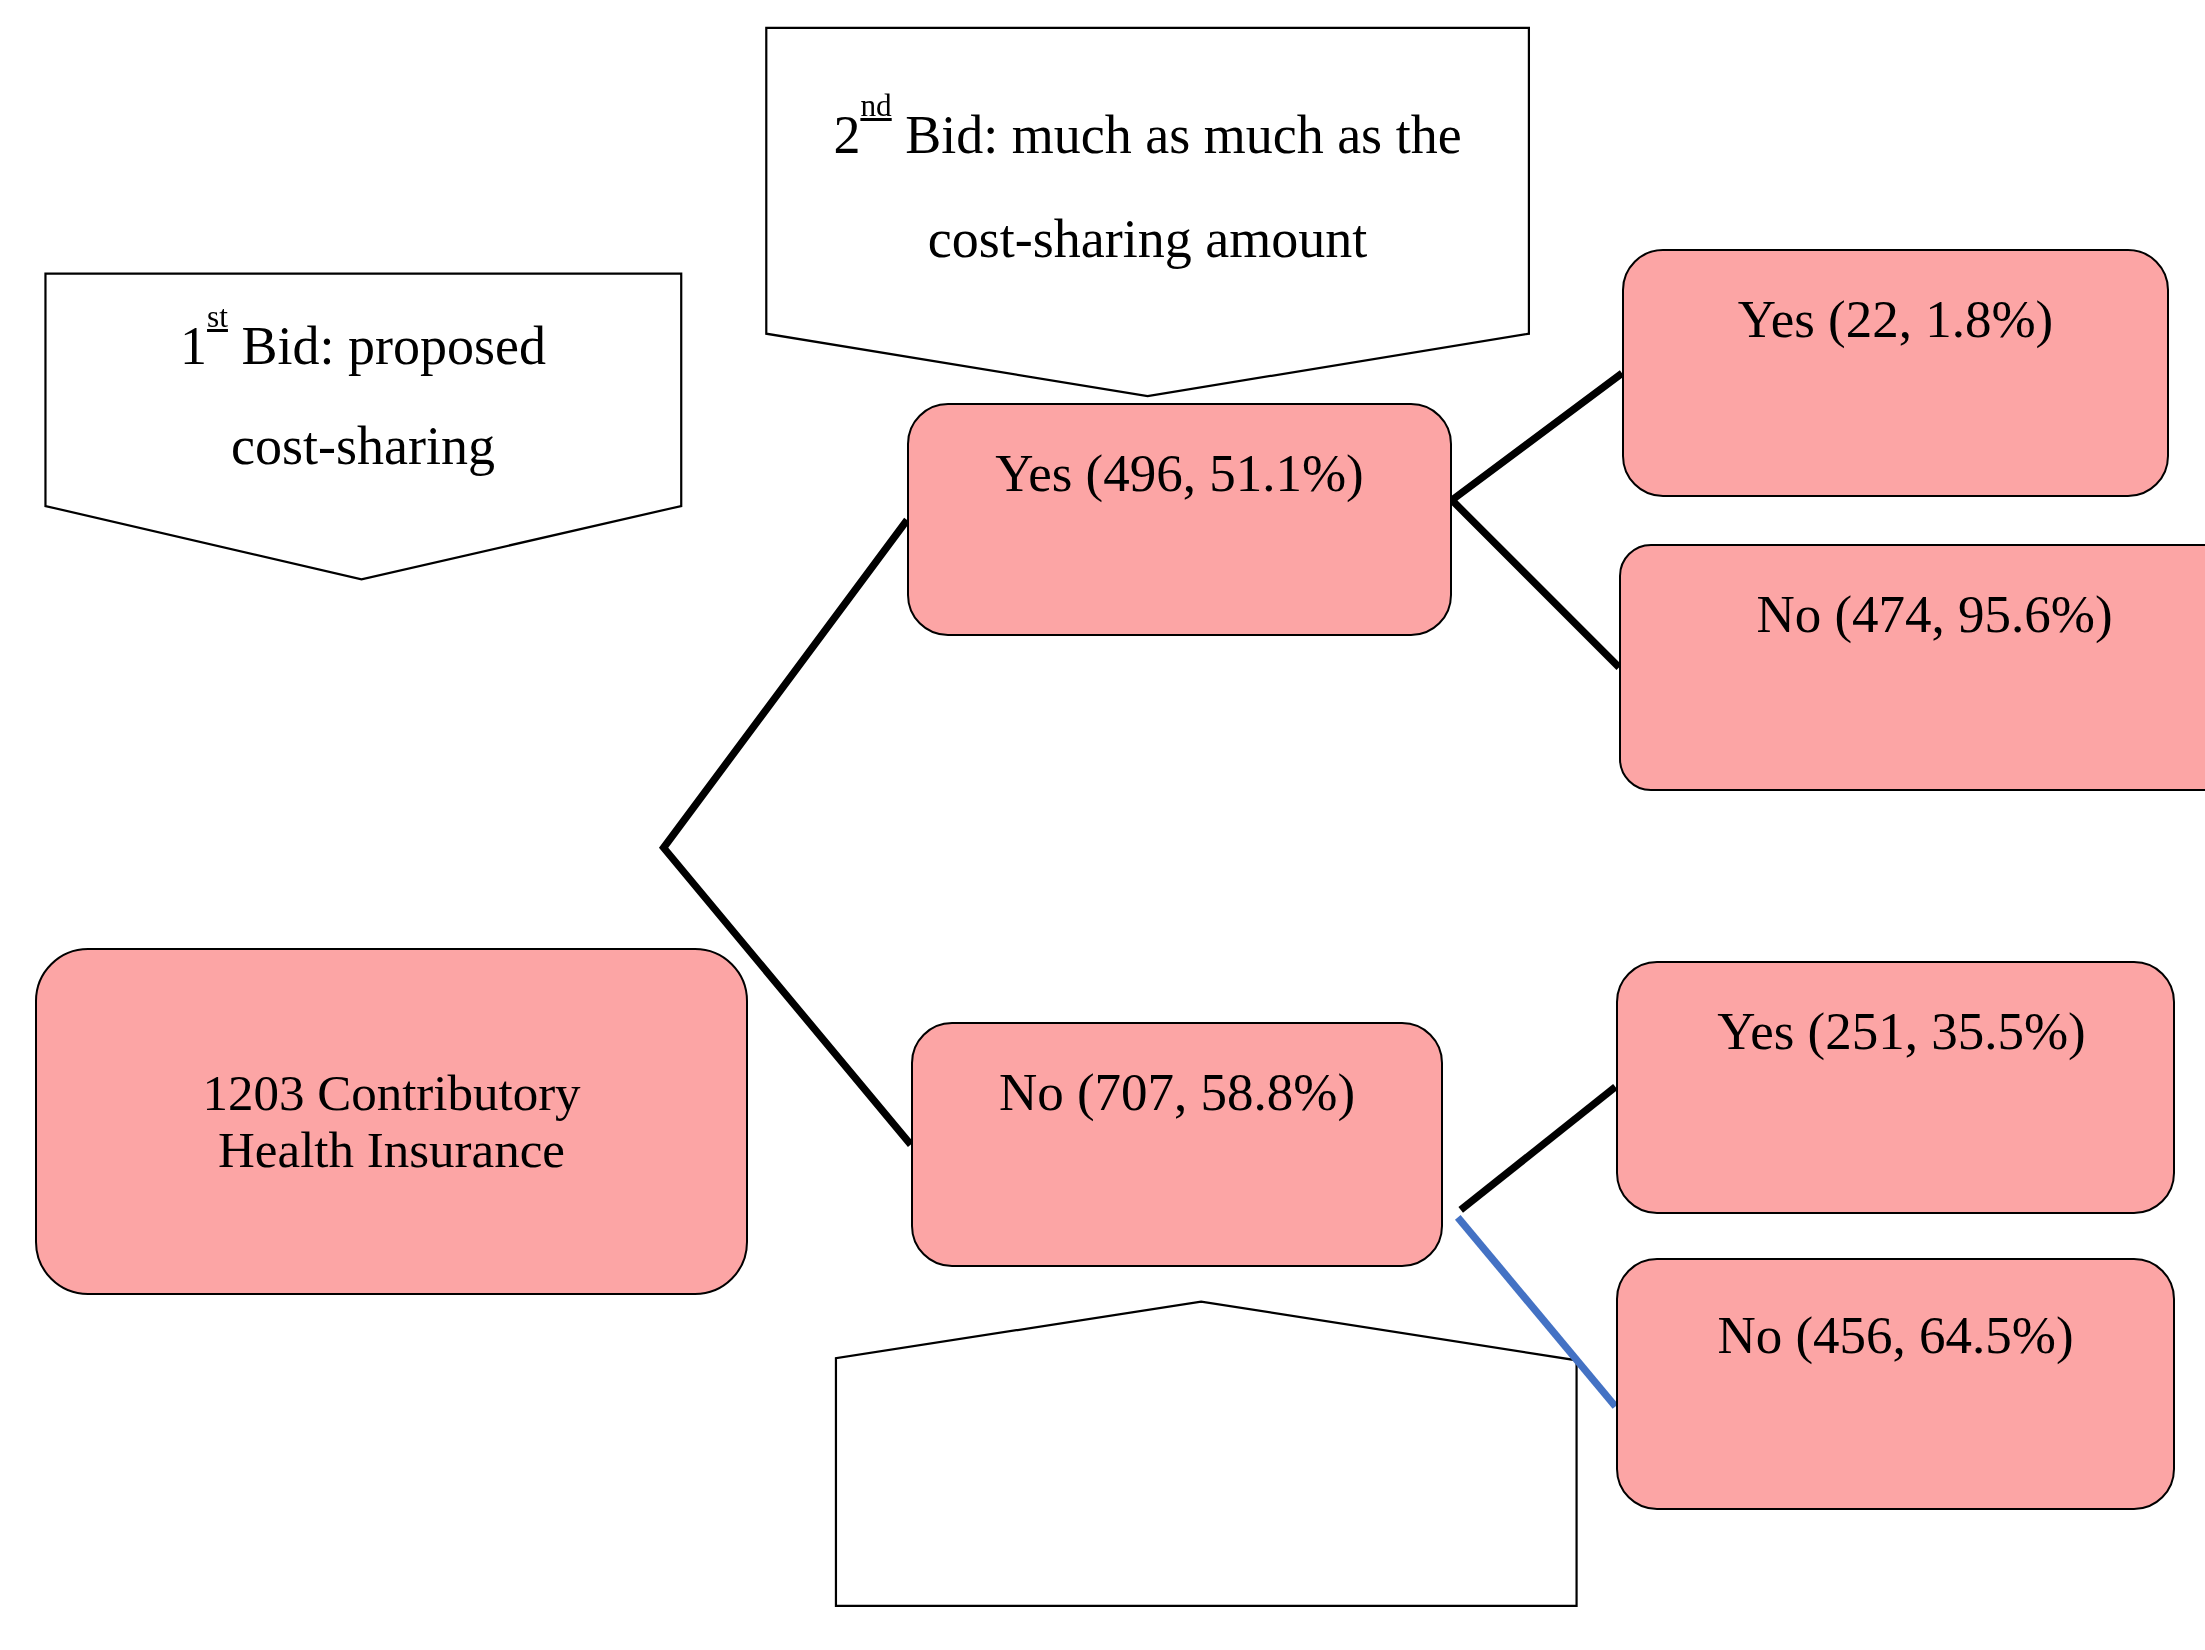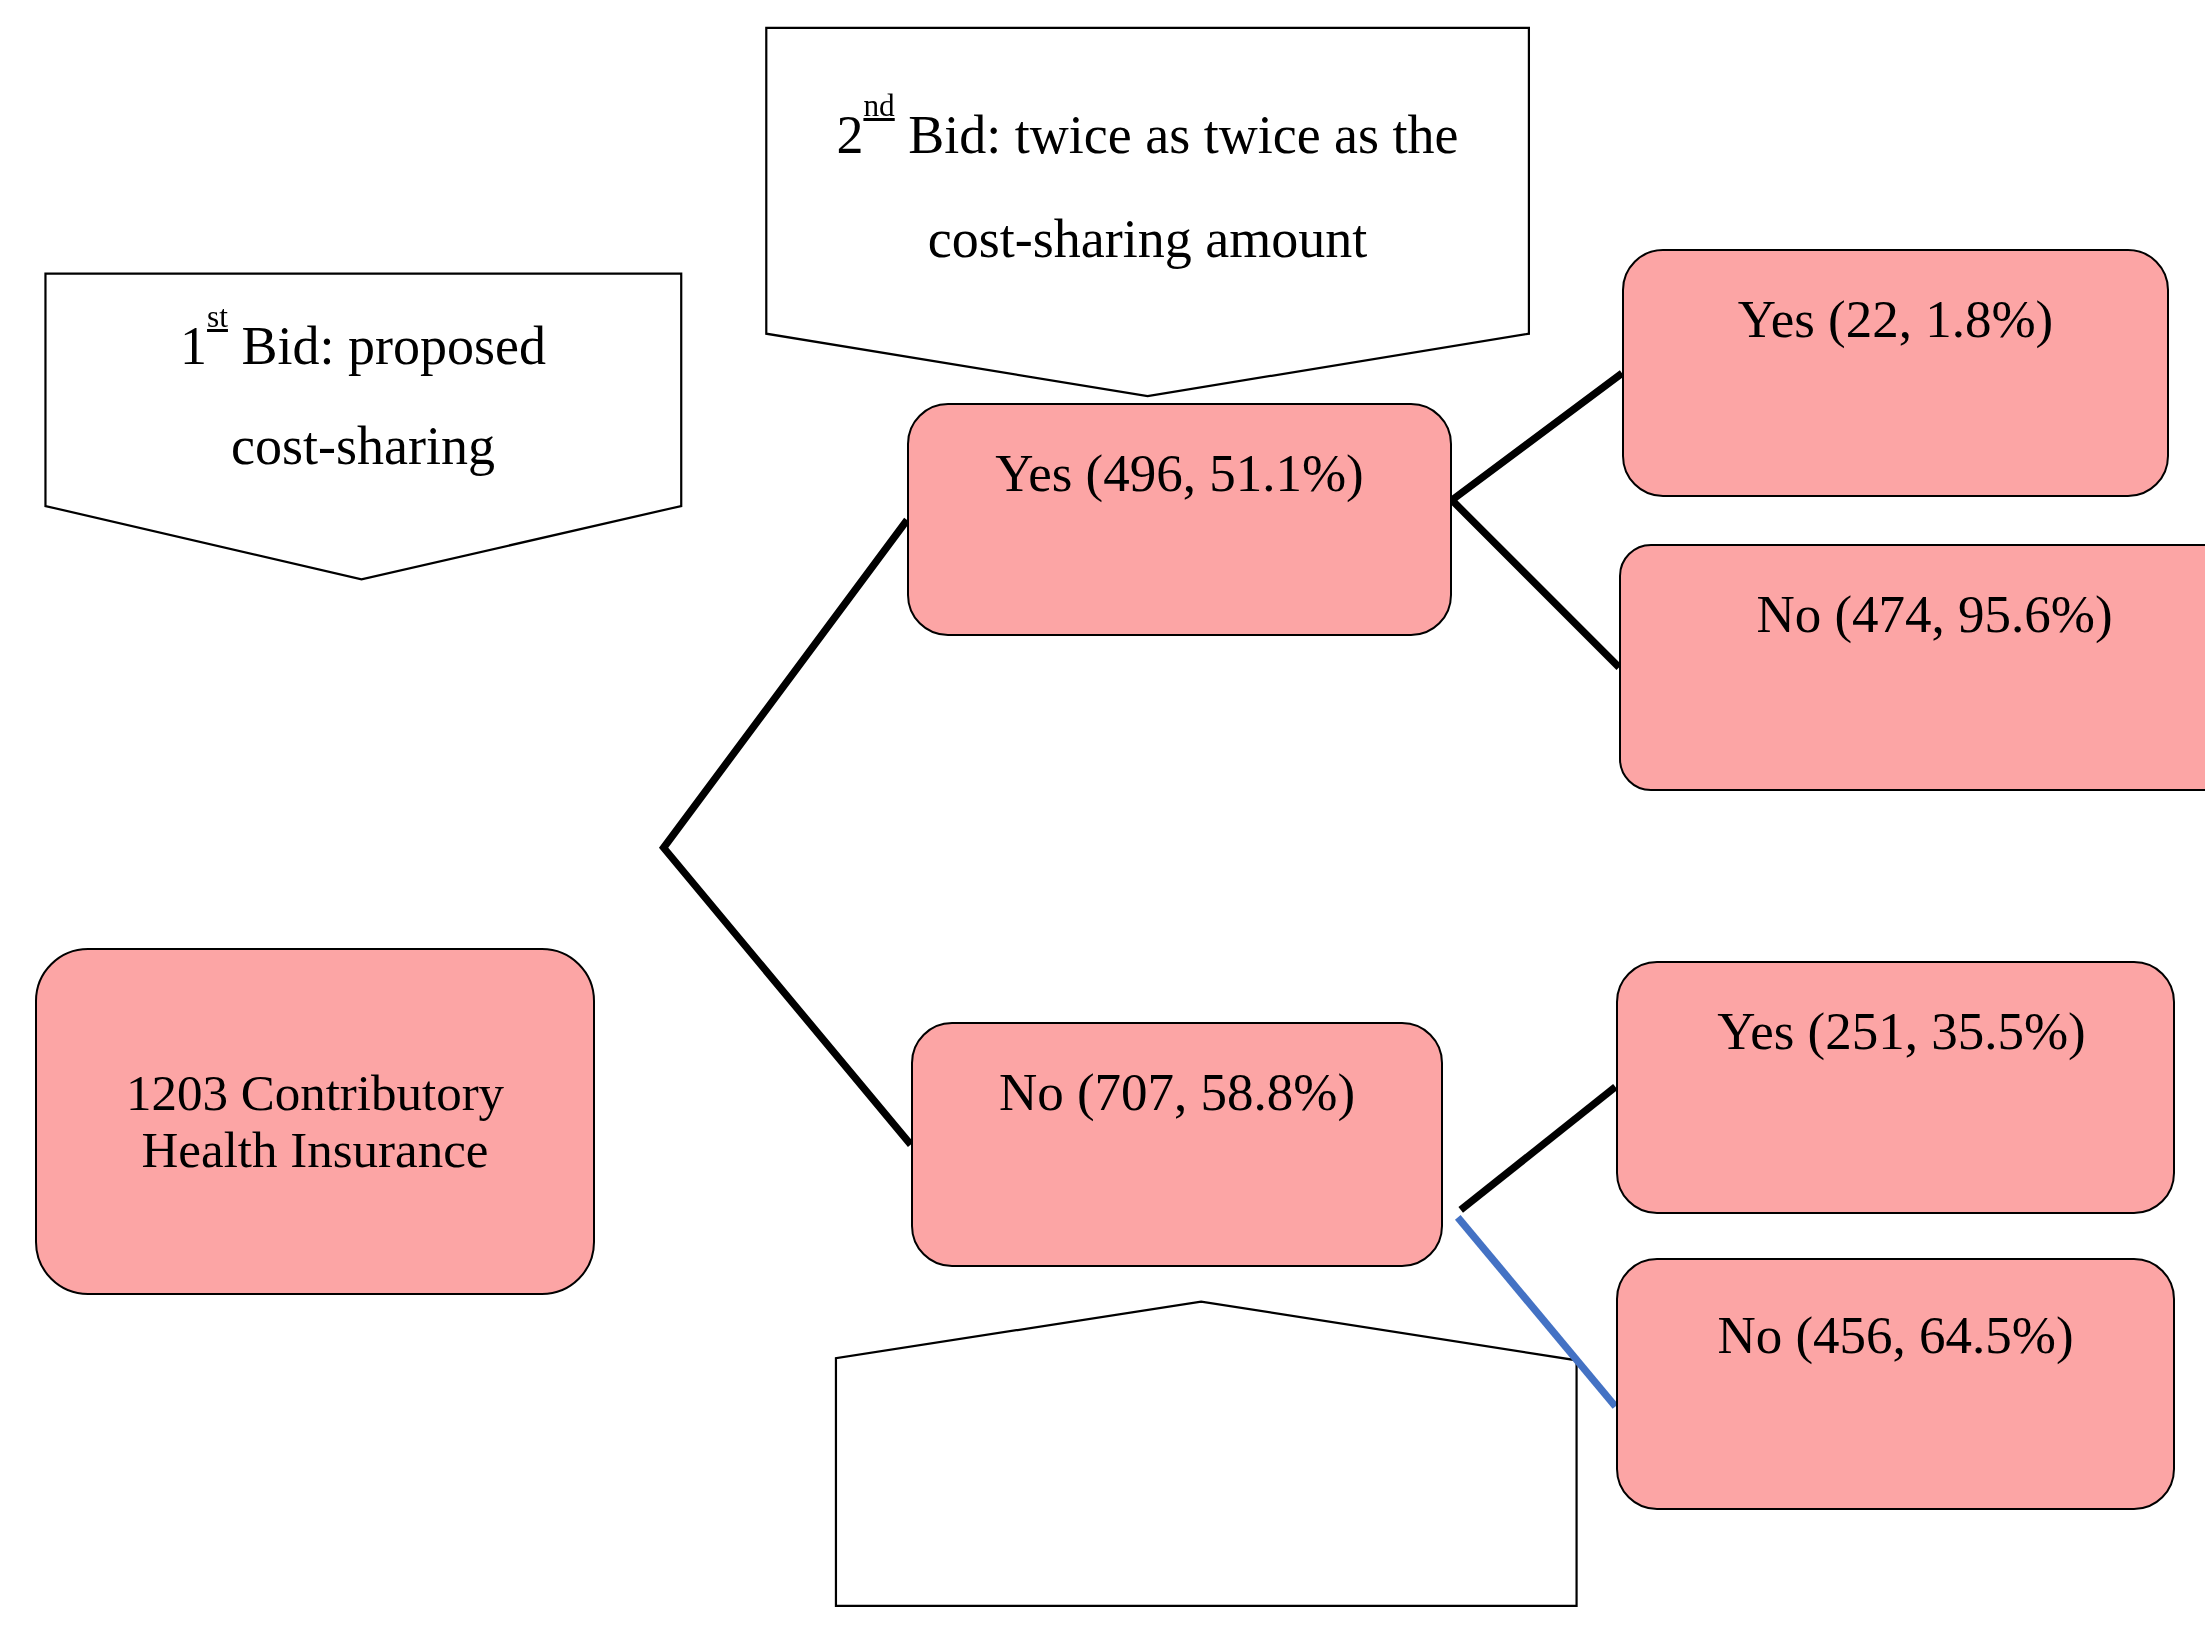--- a/index.html
+++ b/index.html
@@ -76,26 +76,26 @@
 
     <line x1="1988" y1="1660" x2="2203" y2="1918" stroke-width="10" stroke="#4472c4"></line>
   </svg>
 
   <div class="banner-text" style="left:45px; top:274px; width:636px; height:232px; line-height:100px;">
     <div><span>1</span><sup class="ord">st</sup><span> Bid: proposed</span></div>
     <div>cost-sharing</div>
   </div>
 
   <div class="banner-text" style="left:766px; top:28px; width:763px; height:306px;">
-    <div><span>2</span><sup class="ord">nd</sup><span> Bid: twice as twice as the</span></div>
+    <div><span>2</span><sup class="ord">nd</sup><span> Bid: much as much as the</span></div>
     <div>cost-sharing amount</div>
   </div>
 
 
-  <div class="node root-node" style="left:35px; top:948px; width:560px; height:347px;">
+  <div class="node root-node" style="left:35px; top:948px; width:713px; height:347px;">
     <div>1203 Contributory</div>
     <div>Health Insurance</div>
   </div>
 
   <div class="node" style="left:907px; top:403px; width:545px; height:233px;">
     <div class="lbl">Yes (496, 51.1%)</div>
   </div>
 
   <div class="node" style="left:911px; top:1022px; width:532px; height:245px;">
     <div class="lbl">No (707, 58.8%)</div>

